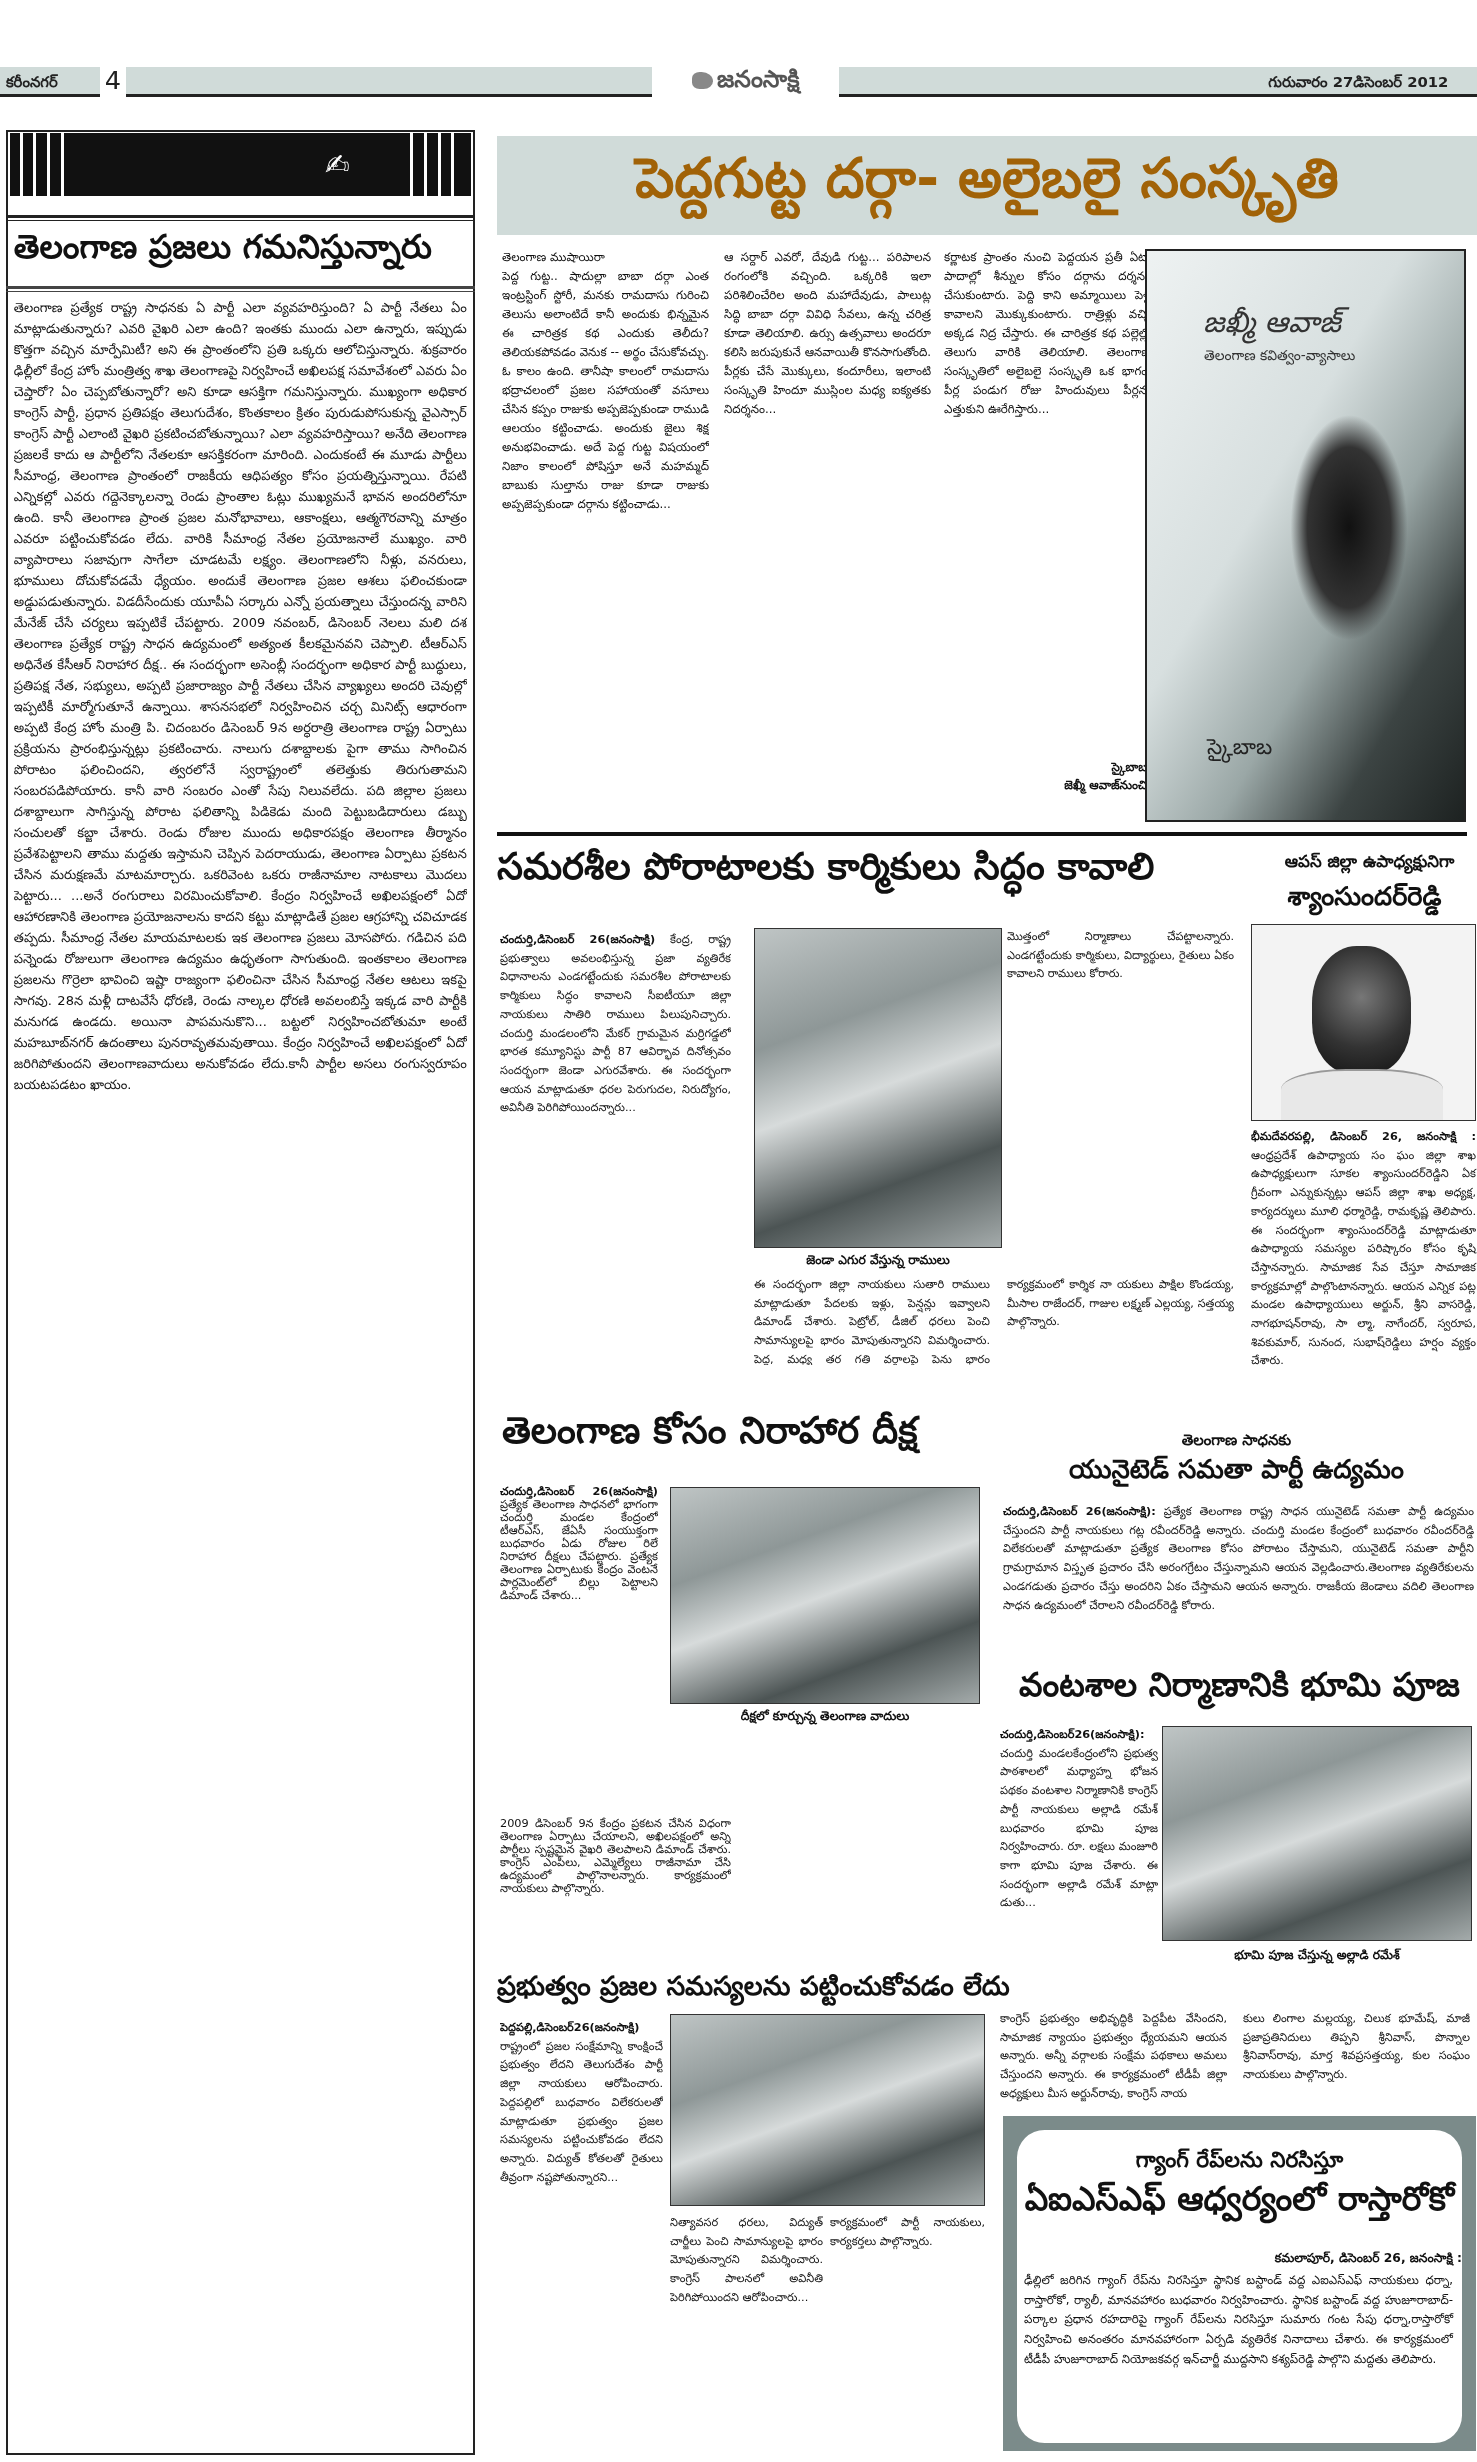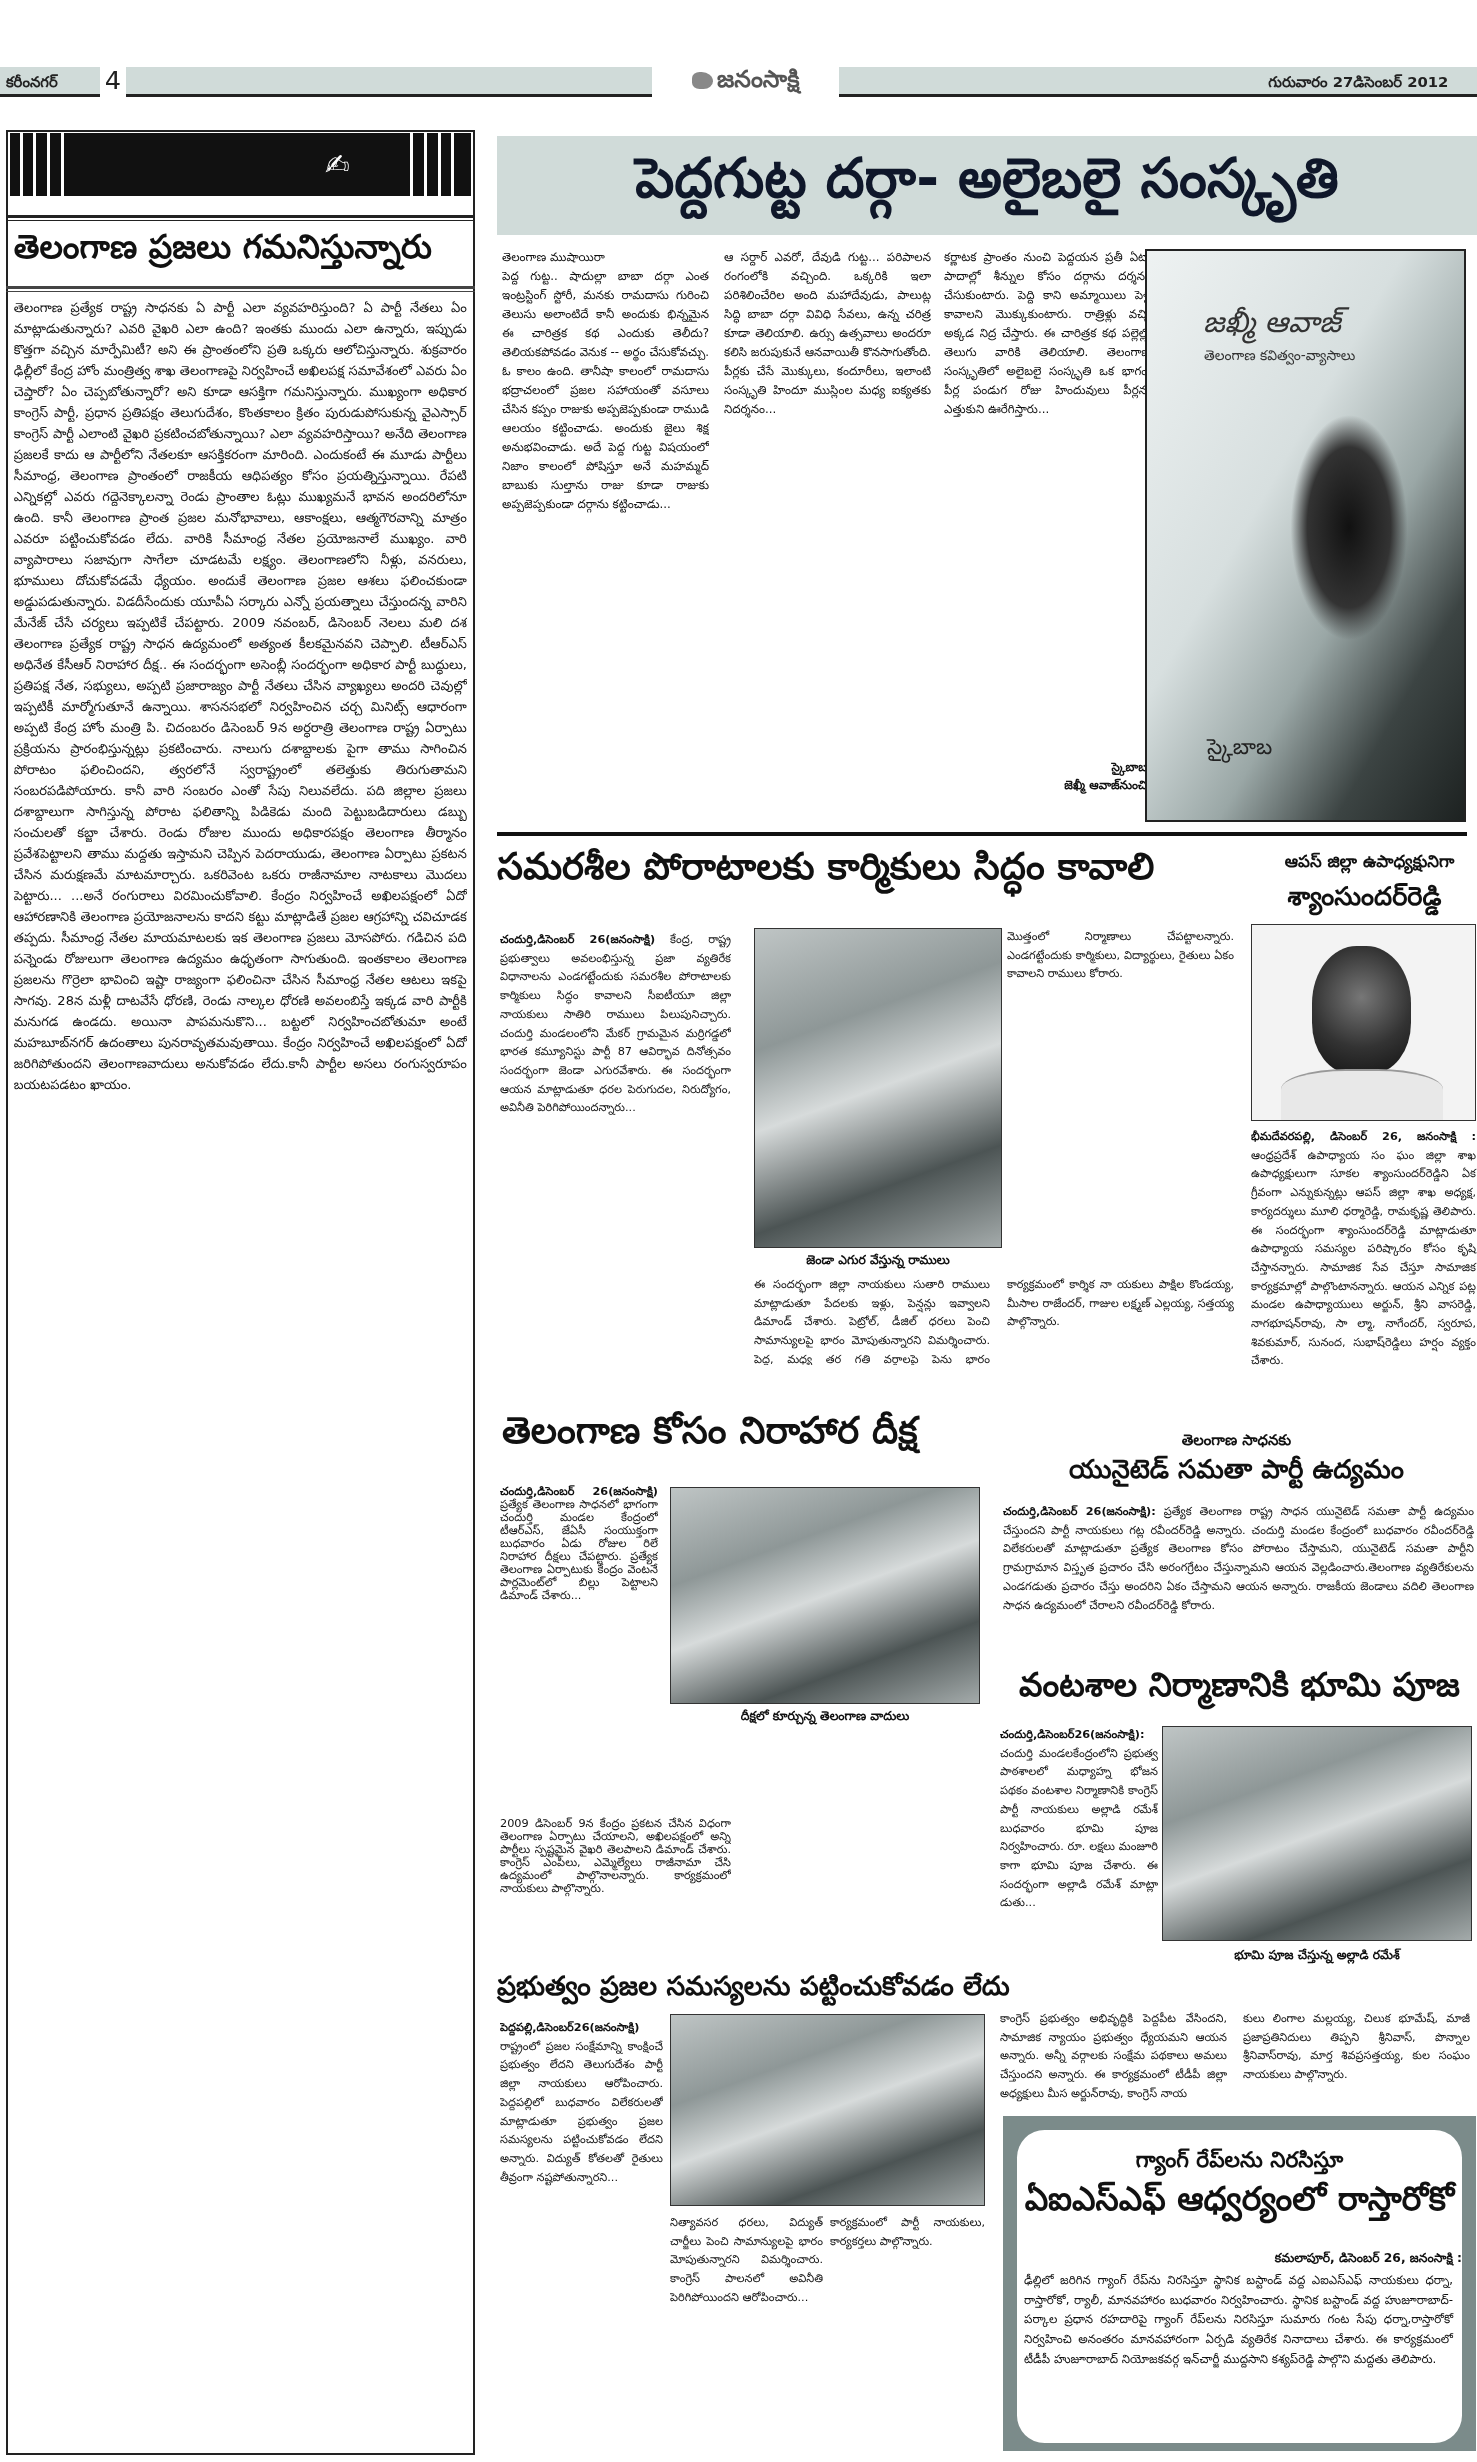--- a/index.html
+++ b/index.html
@@ -21,21 +21,21 @@
   .ed-banner .stripe { position: absolute; top: 0; width: 3px; height: 63px; background: #fff; }
   .ed-banner-title { left: 79px; top: 9.9px; color: #fff; font-size: 31.5px; font-weight: bold; }
   .ed-pen { left: 325px; top: 148px; color: #fff; font-size: 29.6px; }
   .ed-rule { left: 5.9px; top: 215px; width: 469px; height: 5.9px; border-top: 3px solid #222; border-bottom: 1px solid #222; }
   .ed-headline { left: 13.8px; top: 227px; width: 453px; font-size: 33px; font-weight: bold; color: #111; }
   .ed-rule2 { left: 5.9px; top: 286px; width: 469px; height: 5.9px; border-top: 3px solid #444; border-bottom: 1px solid #444; }
   .ed-body { left: 13.8px; top: 297px; width: 453px; height: 2147px; font-size: 13px; line-height: 21px; text-align: justify; overflow: hidden; color: #111; }
 
   
   .feat-head-bg { left: 497px; top: 136px; width: 980px; height: 99px; background: #d0dbd9; }
-  .feat-headline { left: 497px; top: 146px; width: 980px; text-align: center; font-size: 55px; color: #0f172a; }
+  .feat-headline { left: 497px; top: 146px; width: 980px; text-align: center; font-size: 55px; color: #a16207; }
   .feat-col { top: 248px; width: 207px; height: 571px; font-size: 11.8px; line-height: 19px; text-align: justify; overflow: hidden; }
   .feat-kicker { font-weight: normal; }
   .feat-byline { left: 975px; top: 759px; width: 172px; text-align: right; font-size: 11.8px; font-weight: bold; line-height: 17.7px; }
   .book-cover { left: 1145px; top: 249px; width: 321px; height: 573px; border: 2px solid #222;
     background: linear-gradient(120deg, #eef2f2 0%, #d7dfdf 40%, #9aa7a6 62%, #3c4443 80%, #1d2221 100%); }
   .book-title { left: 1197px; top: 305px; font-size: 29.6px; color: #333; font-style: italic; margin-left: 6px; }
   .book-sub { left: 1204px; top: 347px; font-size: 13.8px; color: #333; }
   .book-author { left: 1207px; top: 734px; font-size: 21.7px; color: #222; }
   .book-smear { left: 1290px; top: 414px; width: 118px; height: 227px; background: radial-gradient(ellipse at center, #111 0%, #333 50%, rgba(0,0,0,0) 70%); }
 

